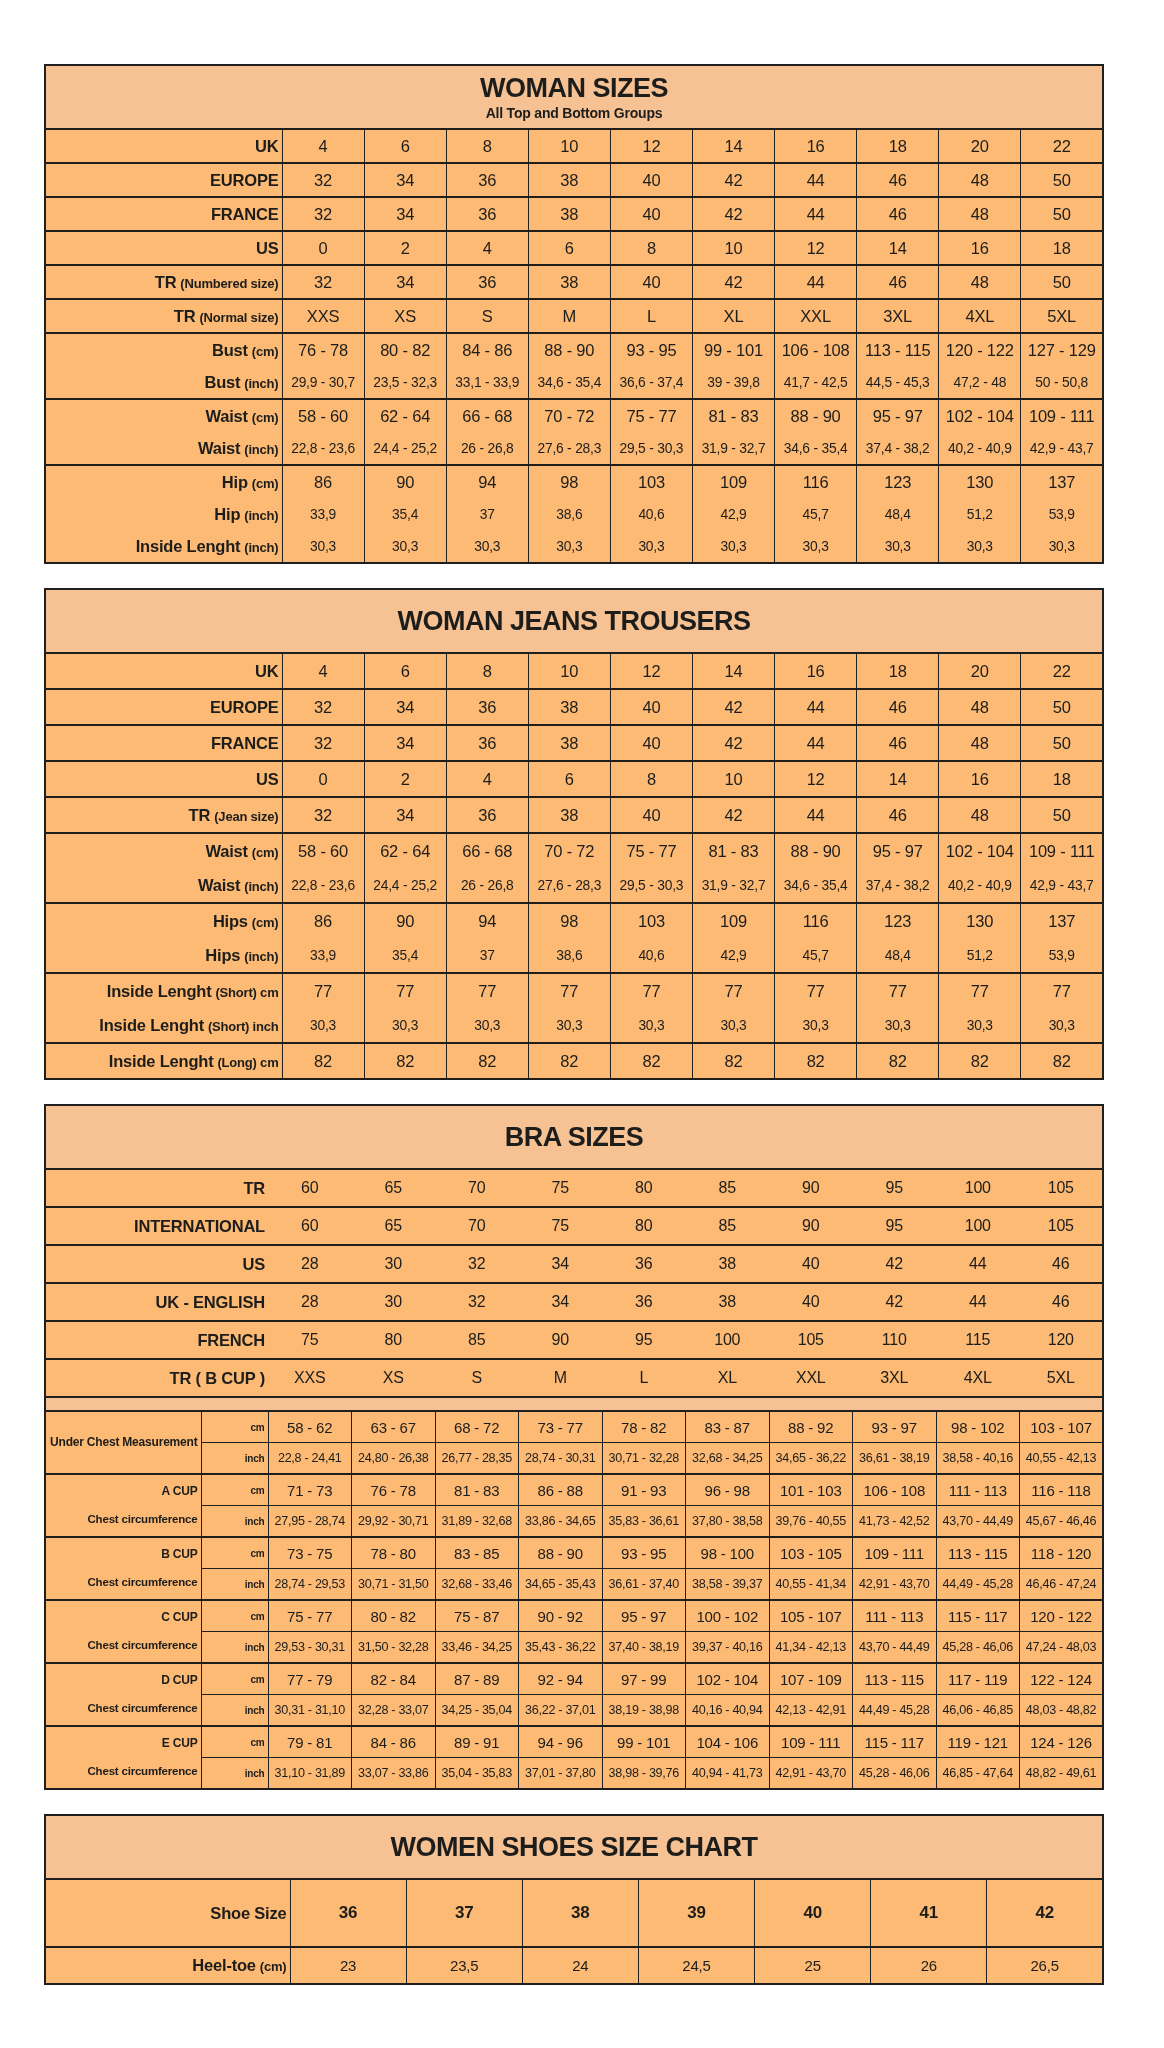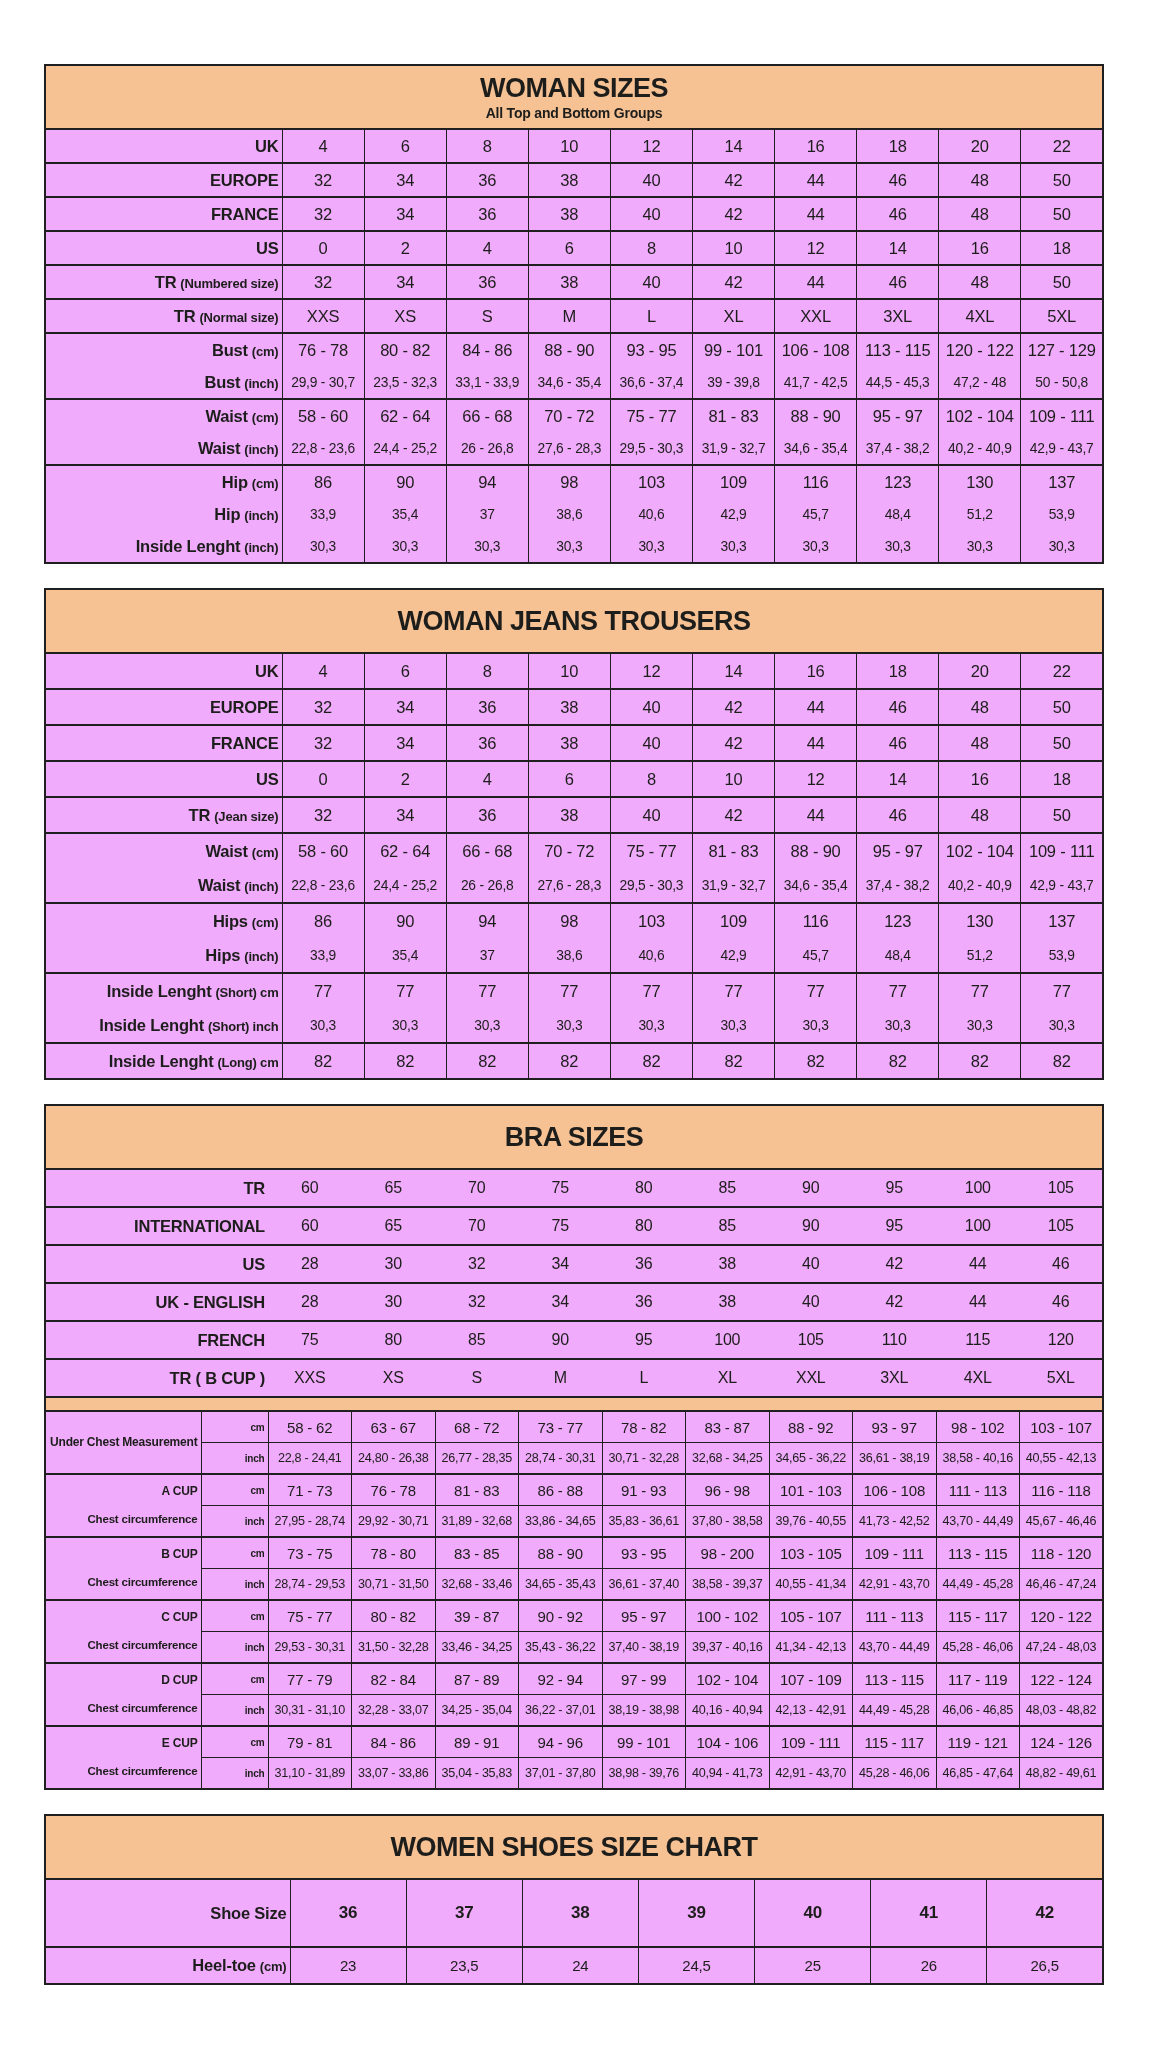--- a/index.html
+++ b/index.html
@@ -8,21 +8,21 @@
     --line:#1f1f1f;
   }
   html,body{margin:0;padding:0;}
   body{
     width:1164px;min-height:2048px;background:#ffffff;color:var(--ink);
     font-family:"Liberation Sans", sans-serif;letter-spacing:-0.2px;
   }
   #tables-root{padding:64px 0 0 44px;}
   table.t{
     border-collapse:collapse;table-layout:fixed;width:1060px;
-    border:2.5px solid var(--line);margin:0 0 24px 0;background:#f0abfc;
+    border:2.5px solid var(--line);margin:0 0 24px 0;background:#fdba74;
   }
   table.t th.head{
     background:var(--orange);border-bottom:2.3px solid var(--line);
     text-align:center;vertical-align:middle;height:58px;padding:2px 0;
   }
   .head .title{font-size:27px;font-weight:bold;letter-spacing:-0.5px;}
   .head .subtitle{font-size:14px;font-weight:bold;margin-top:1px;}
   table.t td{
     border-left:1.6px solid var(--line);border-top:1.6px solid var(--line);
     padding:0 3px;vertical-align:middle;white-space:nowrap;overflow:hidden;
@@ -616,21 +616,21 @@
           <td class="label cup-label" rowspan="2">
             <div class="lab-main">B CUP</div>
             <div class="lab-sub-block">Chest circumference</div>
           </td>
           <td class="unit">cm</td>
           <td class="val">73 - 75</td>
           <td class="val">78 - 80</td>
           <td class="val">83 - 85</td>
           <td class="val">88 - 90</td>
           <td class="val">93 - 95</td>
-          <td class="val">98 - 200</td>
+          <td class="val">98 - 100</td>
           <td class="val">103 - 105</td>
           <td class="val">109 - 111</td>
           <td class="val">113 - 115</td>
           <td class="val">118 - 120</td>
         </tr>
         <tr class="thin cup">
           <td class="unit">inch</td>
           <td class="val">28,74 - 29,53</td>
           <td class="val">30,71 - 31,50</td>
           <td class="val">32,68 - 33,46</td>
@@ -643,21 +643,21 @@
           <td class="val">46,46 - 47,24</td>
         </tr>
         <tr class="group cup">
           <td class="label cup-label" rowspan="2">
             <div class="lab-main">C CUP</div>
             <div class="lab-sub-block">Chest circumference</div>
           </td>
           <td class="unit">cm</td>
           <td class="val">75 - 77</td>
           <td class="val">80 - 82</td>
-          <td class="val">39 - 87</td>
+          <td class="val">75 - 87</td>
           <td class="val">90 - 92</td>
           <td class="val">95 - 97</td>
           <td class="val">100 - 102</td>
           <td class="val">105 - 107</td>
           <td class="val">111 - 113</td>
           <td class="val">115 - 117</td>
           <td class="val">120 - 122</td>
         </tr>
         <tr class="thin cup">
           <td class="unit">inch</td>

